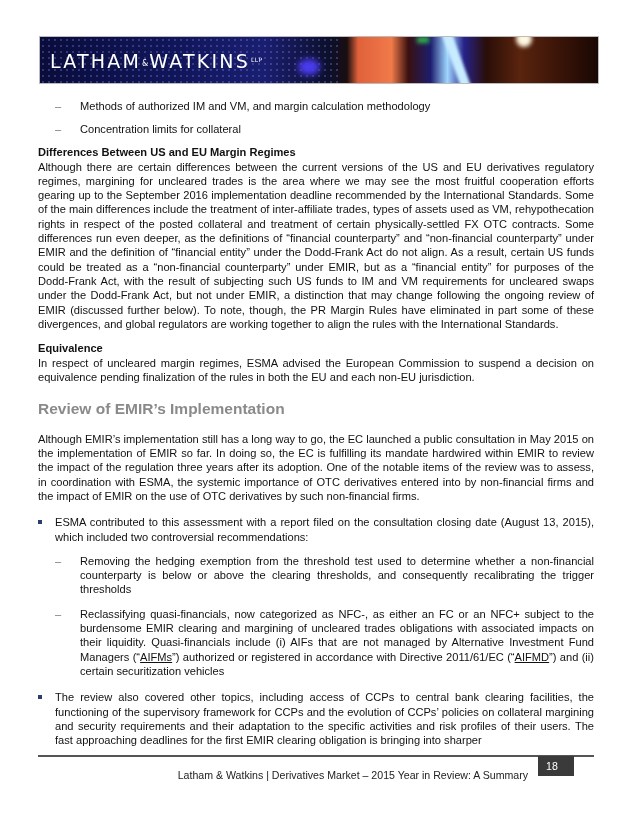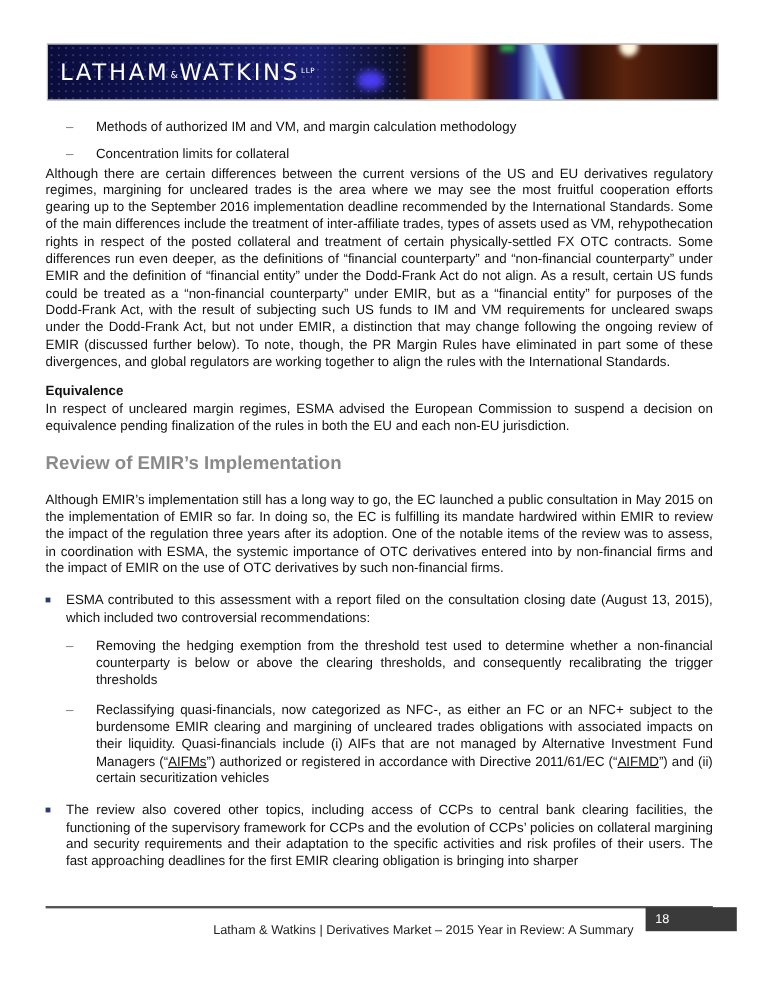--- a/index.html
+++ b/index.html
@@ -31,21 +31,21 @@
   .bullet-item { position: relative; padding-left: 17px; text-align: justify; }
   .bullet-item .marker { position: absolute; left: 0; top: 5px; width: 4px; height: 4px; background: #2c3e6e; }
   .sub { margin-left: 17px; }
   h3 { margin: 0; font-size: 11.1px; font-weight: bold; line-height: 14px; }
   p { margin: 0; text-align: justify; }
   h2 { margin: 0; font-size: 15.5px; font-weight: bold; color: #8a8a8a; line-height: 18px; }
   u { text-decoration: underline; }
 
   .footer-rule { position: absolute; left: 38px; top: 755px; width: 556px; height: 2px; background: #555; }
   .footer-text { position: absolute; right: 112px; top: 769px; font-size: 10.6px; color: #222; white-space: nowrap; }
-  .page-num { position: absolute; left: 538px; top: 756px; width: 76px; height: 20px; background: #3a3a3a;
+  .page-num { position: absolute; left: 538px; top: 756px; width: 36px; height: 20px; background: #3a3a3a;
               color: #fff; font-size: 10.6px; line-height: 20px; padding-left: 8px; box-sizing: border-box; }
 </style>
 </head>
 <body>
 
 <div class="banner">
   <div class="dots"></div>
   <div class="glow3"></div>
   <div class="glow1"></div>
   <div class="streak"></div>
@@ -58,20 +58,21 @@
 <div class="content">
   <div class="dash-item top" style="margin-top:3px;">
     <span class="marker">–</span>
     <span>Methods of authorized IM and VM, and margin calculation methodology</span>
   </div>
   <div class="dash-item top" style="margin-top:9px;">
     <span class="marker">–</span>
     <span>Concentration limits for collateral</span>
   </div>
 
+  <h3 style="margin-top:8px;">Differences Between US and EU Margin Regimes</h3>
   <p style="margin-top:1px;">Although there are certain differences between the current versions of the US and EU derivatives regulatory regimes, margining for uncleared trades is the area where we may see the most fruitful cooperation efforts gearing up to the September 2016 implementation deadline recommended by the International Standards. Some of the main differences include the treatment of inter-affiliate trades, types of assets used as VM, rehypothecation rights in respect of the posted collateral and treatment of certain physically-settled FX OTC contracts. Some differences run even deeper, as the definitions of “financial counterparty” and “non-financial counterparty” under EMIR and the definition of “financial entity” under the Dodd-Frank Act do not align. As a result, certain US funds could be treated as a “non-financial counterparty” under EMIR, but as a “financial entity” for purposes of the Dodd-Frank Act, with the result of subjecting such US funds to IM and VM requirements for uncleared swaps under the Dodd-Frank Act, but not under EMIR, a distinction that may change following the ongoing review of EMIR (discussed further below). To note, though, the PR Margin Rules have eliminated in part some of these divergences, and global regulators are working together to align the rules with the International Standards.</p>
 
   <h3 style="margin-top:10px;">Equivalence</h3>
   <p style="margin-top:1px;">In respect of uncleared margin regimes, ESMA advised the European Commission to suspend a decision on equivalence pending finalization of the rules in both the EU and each non-EU jurisdiction.</p>
 
   <h2 style="margin-top:15px;">Review of EMIR’s Implementation</h2>
   <p style="margin-top:14px;">Although EMIR’s implementation still has a long way to go, the EC launched a public consultation in May 2015 on the implementation of EMIR so far. In doing so, the EC is fulfilling its mandate hardwired within EMIR to review the impact of the regulation three years after its adoption. One of the notable items of the review was to assess, in coordination with ESMA, the systemic importance of OTC derivatives entered into by non-financial firms and the impact of EMIR on the use of OTC derivatives by such non-financial firms.</p>
 
   <div class="bullet-item" style="margin-top:12px;">
     <span class="marker"></span>

